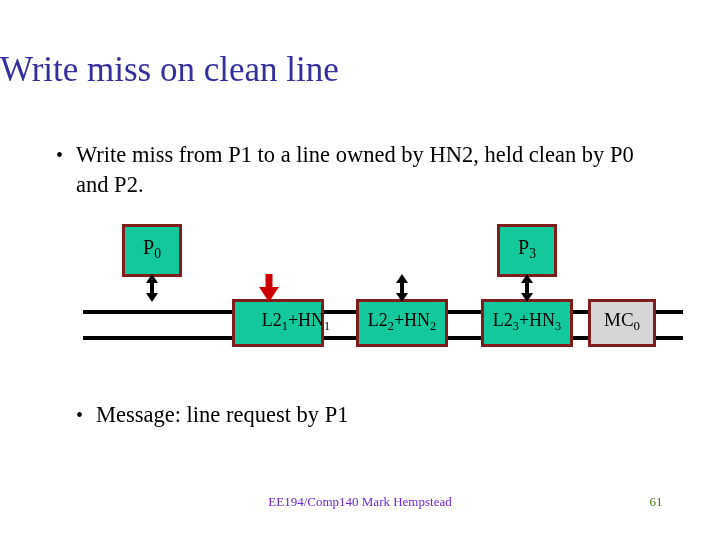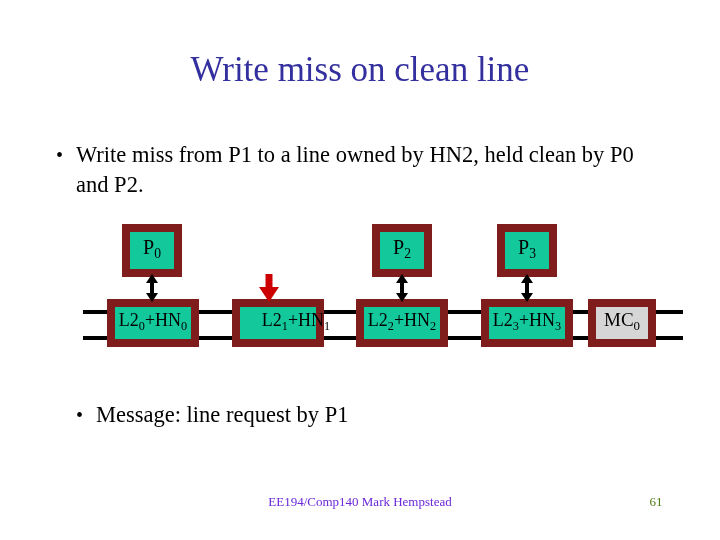--- a/index.html
+++ b/index.html
@@ -15,21 +15,20 @@
     font-family: "Liberation Serif", "DejaVu Serif", serif;
     color: #000000;
   }
 
   
   #slide-title {
     position: absolute;
     left: 0;
     top: 48px;
     width: 720px;
-    text-align: center;
     font-size: 35px;
     line-height: 44px;
     color: #332f9e;
     font-family: "Liberation Serif", "DejaVu Serif", serif;
     white-space: nowrap;
   }
 
   
   .bullet-row {
     position: absolute;
@@ -68,21 +67,21 @@
     width: 600px;
     height: 4px;
     background: #000000;
   }
   #bus-line-top { top: 310px; }
   #bus-line-bottom { top: 336px; }
 
   .node-box {
     position: absolute;
     box-sizing: border-box;
-    border: 8px solid #7f1d1d;
+    border: 3px solid #7f1d1d;
     display: flex;
     align-items: center;
     justify-content: center;
     font-size: 19px;
     line-height: 19px;
     white-space: nowrap;
   }
   .proc-box {
     background: #13c89b;
     top: 224px;
@@ -173,23 +172,20 @@
 </div>
 
 <div id="diagram">
 
   <div class="bus-line" id="bus-line-top"></div>
   <div class="bus-line" id="bus-line-bottom"></div>
 
   <div class="node-box proc-box" id="proc-box-0">
     <span class="node-label"><span>P</span><sub>0</sub></span>
   </div>
-  <div class="node-box proc-box" id="proc-box-2">
-    <span class="node-label"><span>P</span><sub>2</sub></span>
-  </div>
   <div class="node-box proc-box" id="proc-box-3">
     <span class="node-label"><span>P</span><sub>3</sub></span>
   </div>
 
   <svg class="connector" id="connector-0" viewBox="0 0 22 28">
     <line x1="11" y1="4" x2="11" y2="24" stroke="#000000" stroke-width="4"></line>
     <polygon points="11,0 17,9 5,9" fill="#000000"></polygon>
     <polygon points="11,28 5,19 17,19" fill="#000000"></polygon>
   </svg>
   <svg class="connector" id="connector-1" viewBox="0 0 22 28">
@@ -200,23 +196,20 @@
     <line x1="11" y1="4" x2="11" y2="24" stroke="#000000" stroke-width="4"></line>
     <polygon points="11,0 17,9 5,9" fill="#000000"></polygon>
     <polygon points="11,28 5,19 17,19" fill="#000000"></polygon>
   </svg>
   <svg class="connector" id="connector-3" viewBox="0 0 22 28">
     <line x1="11" y1="4" x2="11" y2="24" stroke="#000000" stroke-width="4"></line>
     <polygon points="11,0 17,9 5,9" fill="#000000"></polygon>
     <polygon points="11,28 5,19 17,19" fill="#000000"></polygon>
   </svg>
 
-  <div class="node-box l2-box" id="l2-box-0">
-    <span class="node-label"><span>L2</span><sub>0</sub><span>+HN</span><sub>0</sub></span>
-  </div>
   <div class="node-box l2-box" id="l2-box-1">
     <span class="node-label"><span>L2</span><sub>1</sub><span>+HN</span><sub>1</sub></span>
   </div>
   <div class="node-box l2-box" id="l2-box-2">
     <span class="node-label"><span>L2</span><sub>2</sub><span>+HN</span><sub>2</sub></span>
   </div>
   <div class="node-box l2-box" id="l2-box-3">
     <span class="node-label"><span>L2</span><sub>3</sub><span>+HN</span><sub>3</sub></span>
   </div>
 

